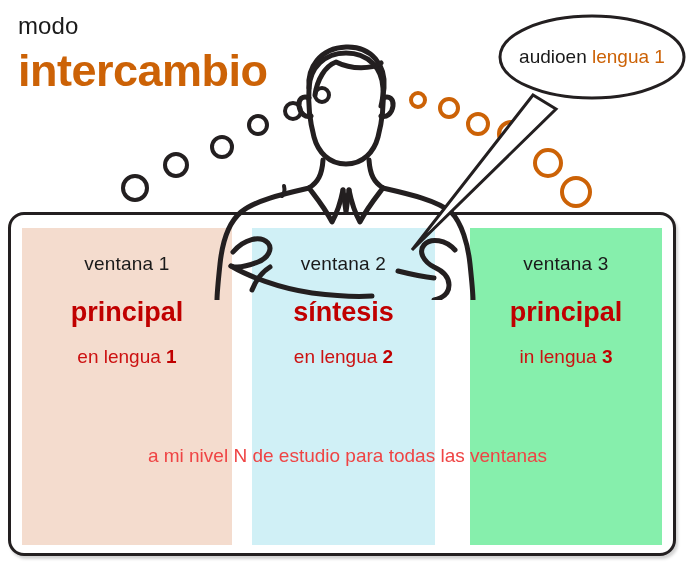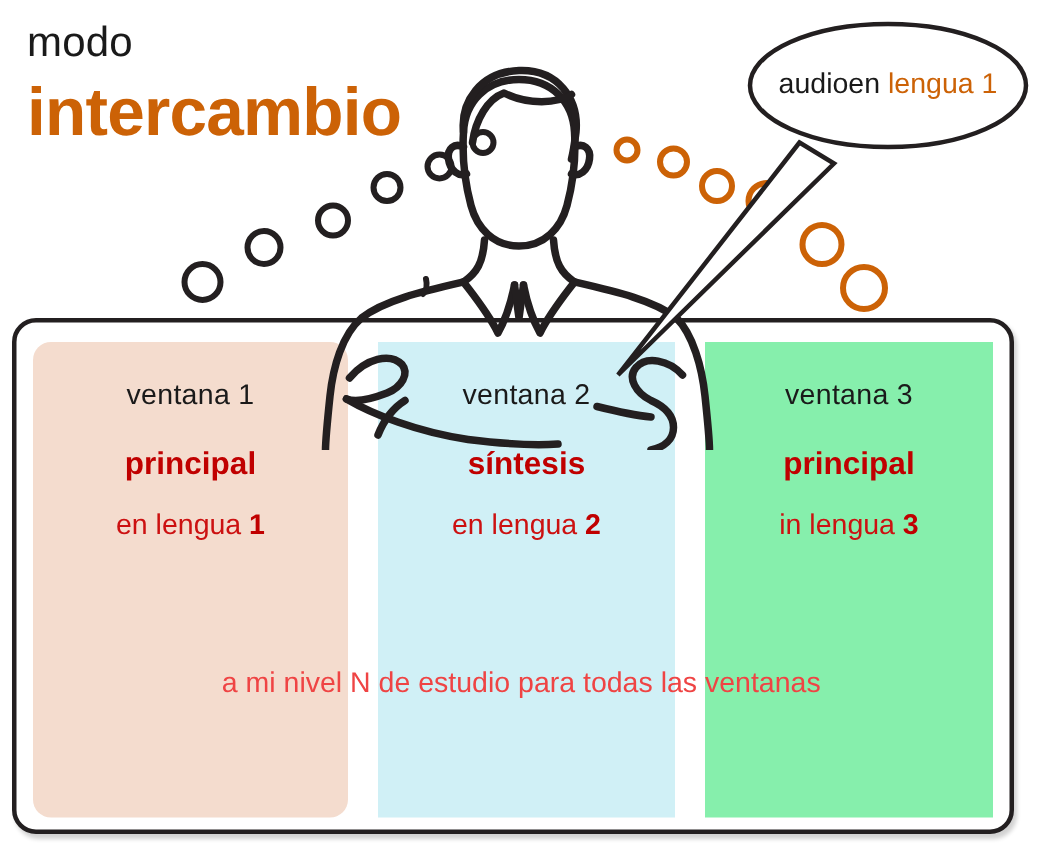--- a/index.html
+++ b/index.html
@@ -17,21 +17,21 @@
   }
 
   
   #header {
     position: absolute;
     left: 18px;
     top: 14px;
     z-index: 5;
   }
   #mode-label {
-    font-size: 28px;
+    font-size: 24px;
     color: #1a1a1a;
     line-height: 1;
     letter-spacing: 0.1px;
   }
   #mode-title {
     font-size: 45px;
     font-weight: bold;
     color: #CC6206;
     line-height: 1.05;
     margin-top: 9px;
@@ -100,37 +100,37 @@
     height: 571px;
     z-index: 3;
     pointer-events: none;
   }
   .column {
     position: absolute;
     top: 228px;
     height: 317px;
     pointer-events: auto;
   }
-  #column-1 { left: 22px;  width: 210px; background: #F4DCCE; border-radius: 12px; }
-  #column-2 { left: 252px; width: 198px; background: #D0F0F6; }
+  #column-1 { left: 22px;  width: 210px; background: #F4DCCE; }
+  #column-2 { left: 252px; width: 183px; background: #D0F0F6; }
   #column-3 { left: 470px; width: 192px; background: #86efac; }
 
   .col-inner {
     padding-top: 26px;
     text-align: center;
   }
   .ventana-label {
     font-size: 19px;
     color: #1a1a1a;
     line-height: 1;
     letter-spacing: 0.2px;
   }
   .col-main {
     margin-top: 26px;
-    font-size: 21px;
+    font-size: 27px;
     font-weight: bold;
     color: #C00000;
     line-height: 1;
   }
   .col-sub {
     margin-top: 21px;
     font-size: 19px;
     color: #CC1111;
     line-height: 1;
   }

